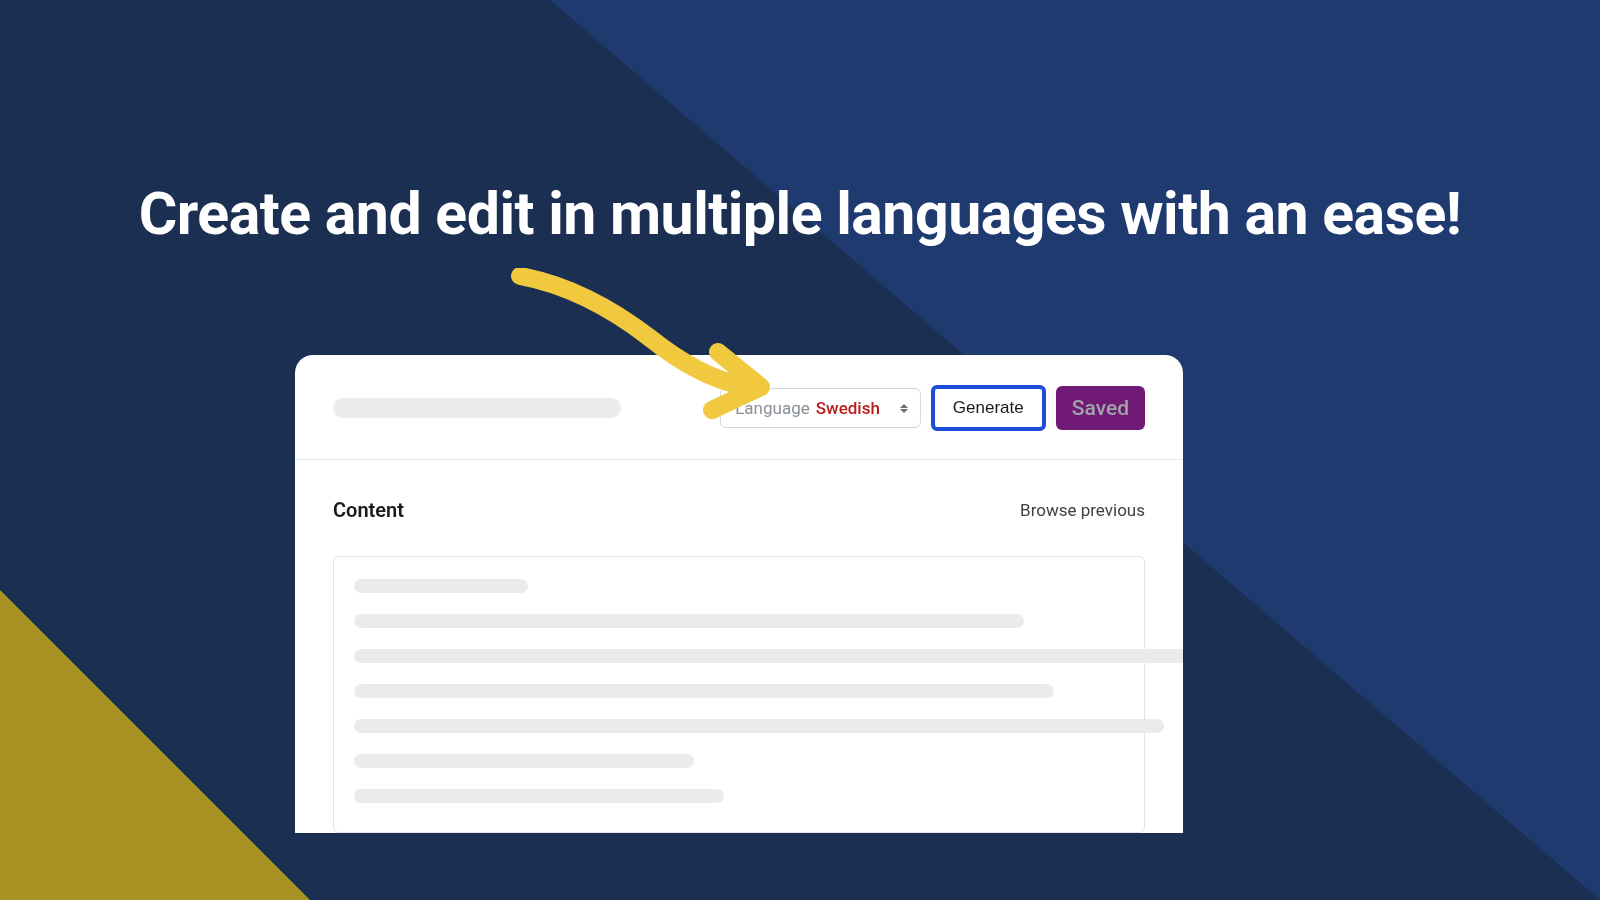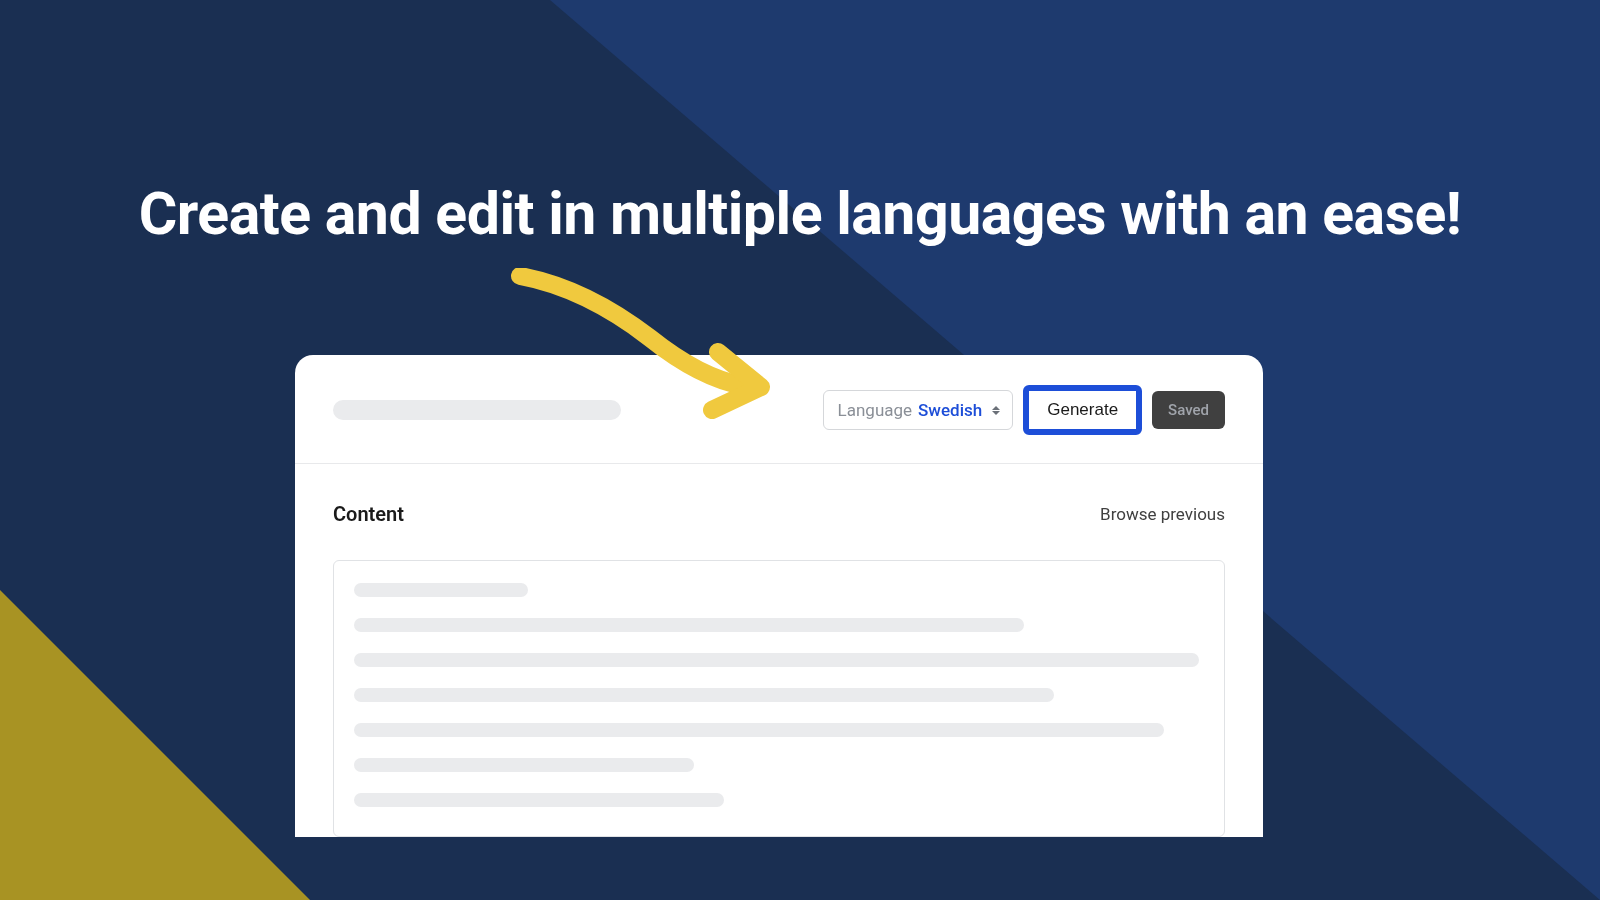--- a/index.html
+++ b/index.html
@@ -58,21 +58,21 @@
       position: absolute;
       top: 268px;
       left: 490px;
       z-index: 10;
     }
     
     .card {
       position: absolute;
       top: 355px;
       left: 295px;
-      width: 968px;
+      width: 888px;
       background: #fff;
       border-radius: 18px 18px 0 0;
       z-index: 2;
       overflow: hidden;
     }
     
     .card-header {
       padding: 30px 38px 28px 38px;
       border-bottom: 1px solid #e8e9eb;
       display: flex;
@@ -102,23 +102,23 @@
       font-size: 17px;
       cursor: pointer;
       gap: 6px;
     }
     
     .lang-label {
       color: #8a8f97;
     }
     
     .lang-value {
-      color: #1d4ed8;
+      color: #b91c1c;
       font-weight: 500;
-      margin-right: 0;
+      margin-right: 10px;
     }
     
     .chevrons {
       display: flex;
       flex-direction: column;
       gap: 1px;
       margin-left: 4px;
     }
     
     .chevron {
@@ -130,36 +130,36 @@
     
     .chevron-up {
       border-bottom: 4px solid #6b7078;
     }
     
     .chevron-down {
       border-top: 4px solid #6b7078;
     }
     
     .btn-generate {
-      border: 6px solid #1d4ed8;
+      border: 4px solid #1d4ed8;
       background: #fff;
       border-radius: 6px;
       padding: 9px 18px;
       font-size: 17px;
       color: #1a1a1a;
       font-weight: 500;
       cursor: pointer;
     }
     
     .btn-saved {
       border: none;
-      background: #404040;
+      background: #701a75;
       border-radius: 6px;
       padding: 10px 16px;
-      font-size: 15px;
+      font-size: 21px;
       color: #a0a4ab;
       font-weight: 500;
     }
     
     .card-body {
       padding: 38px 38px 0 38px;
     }
     
     .content-row {
       display: flex;

